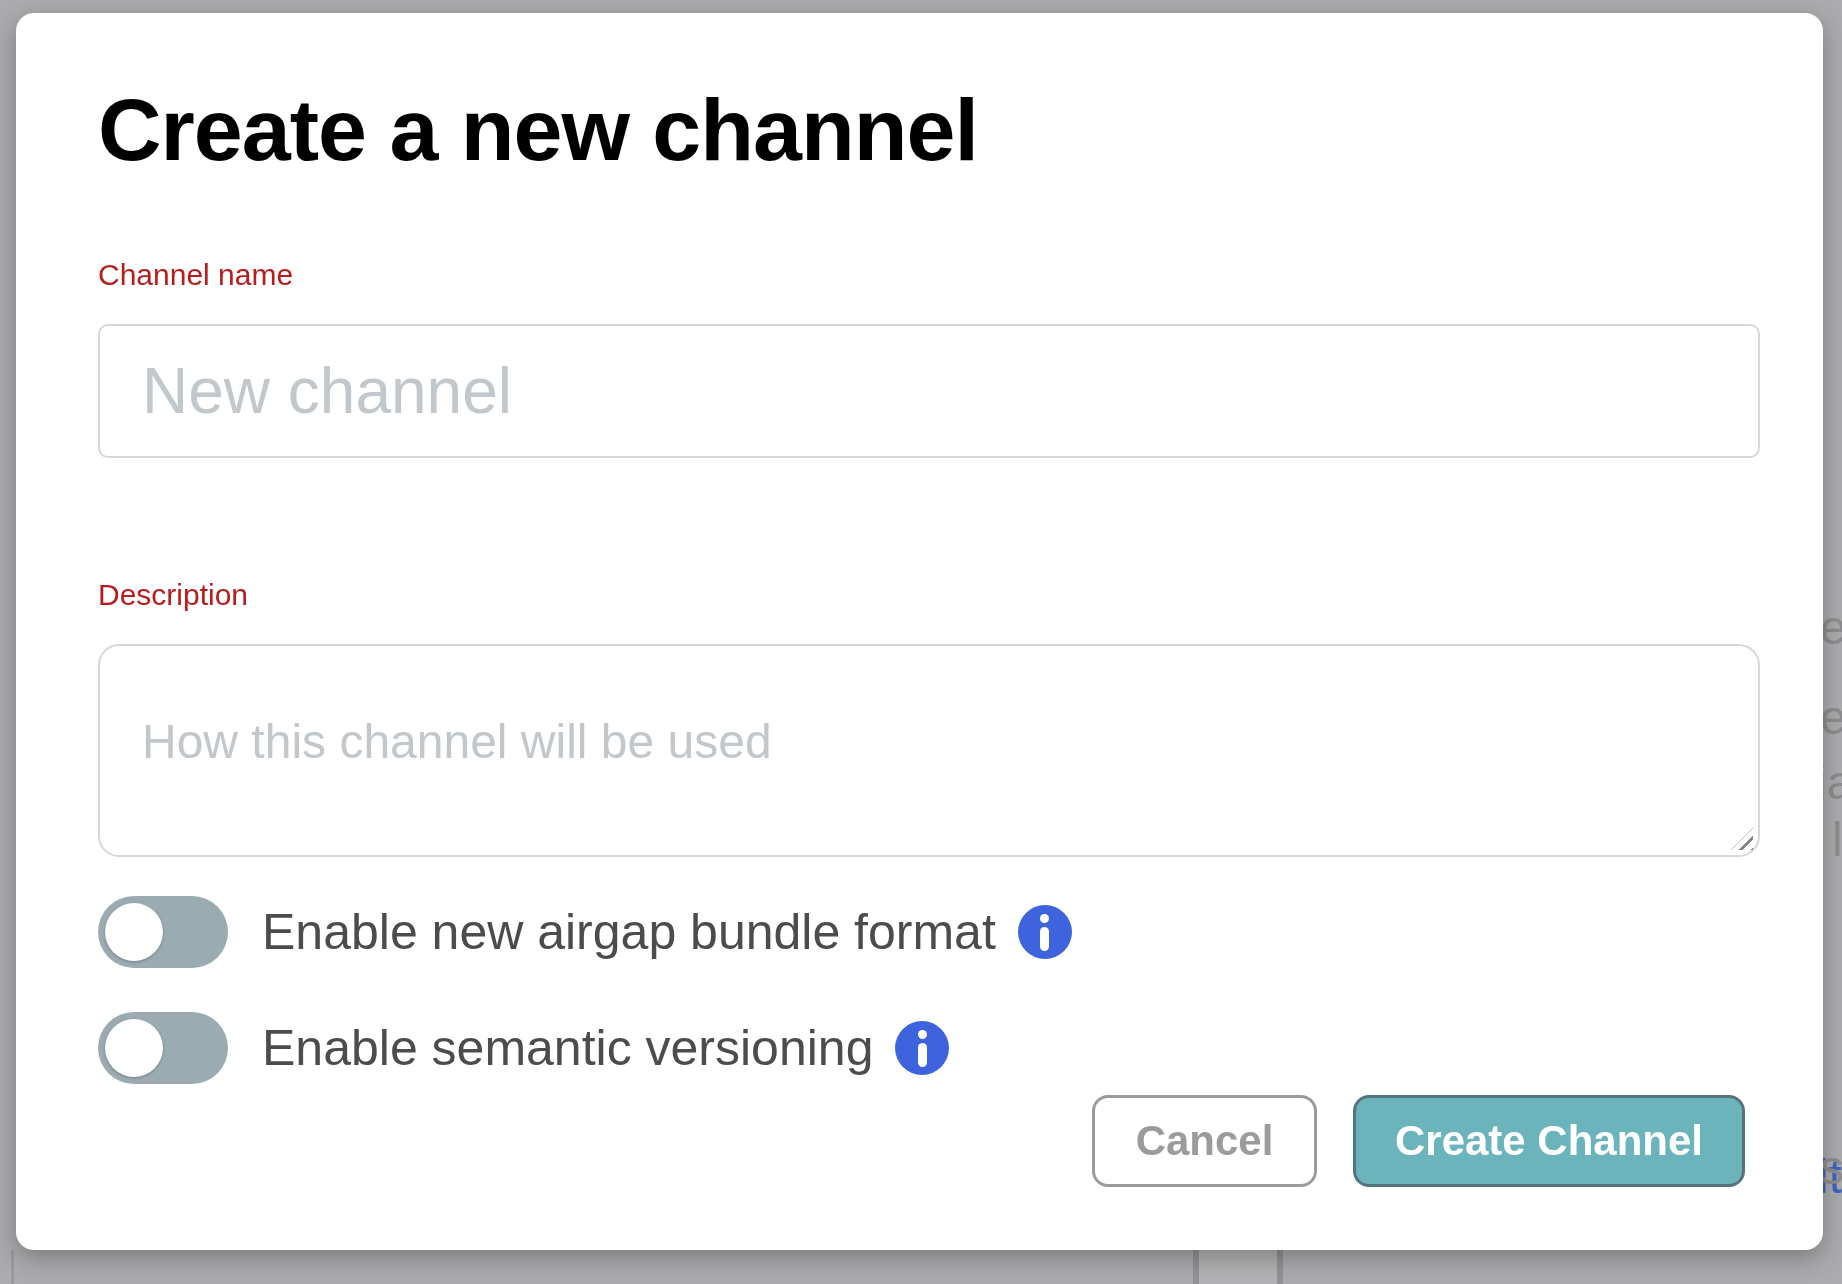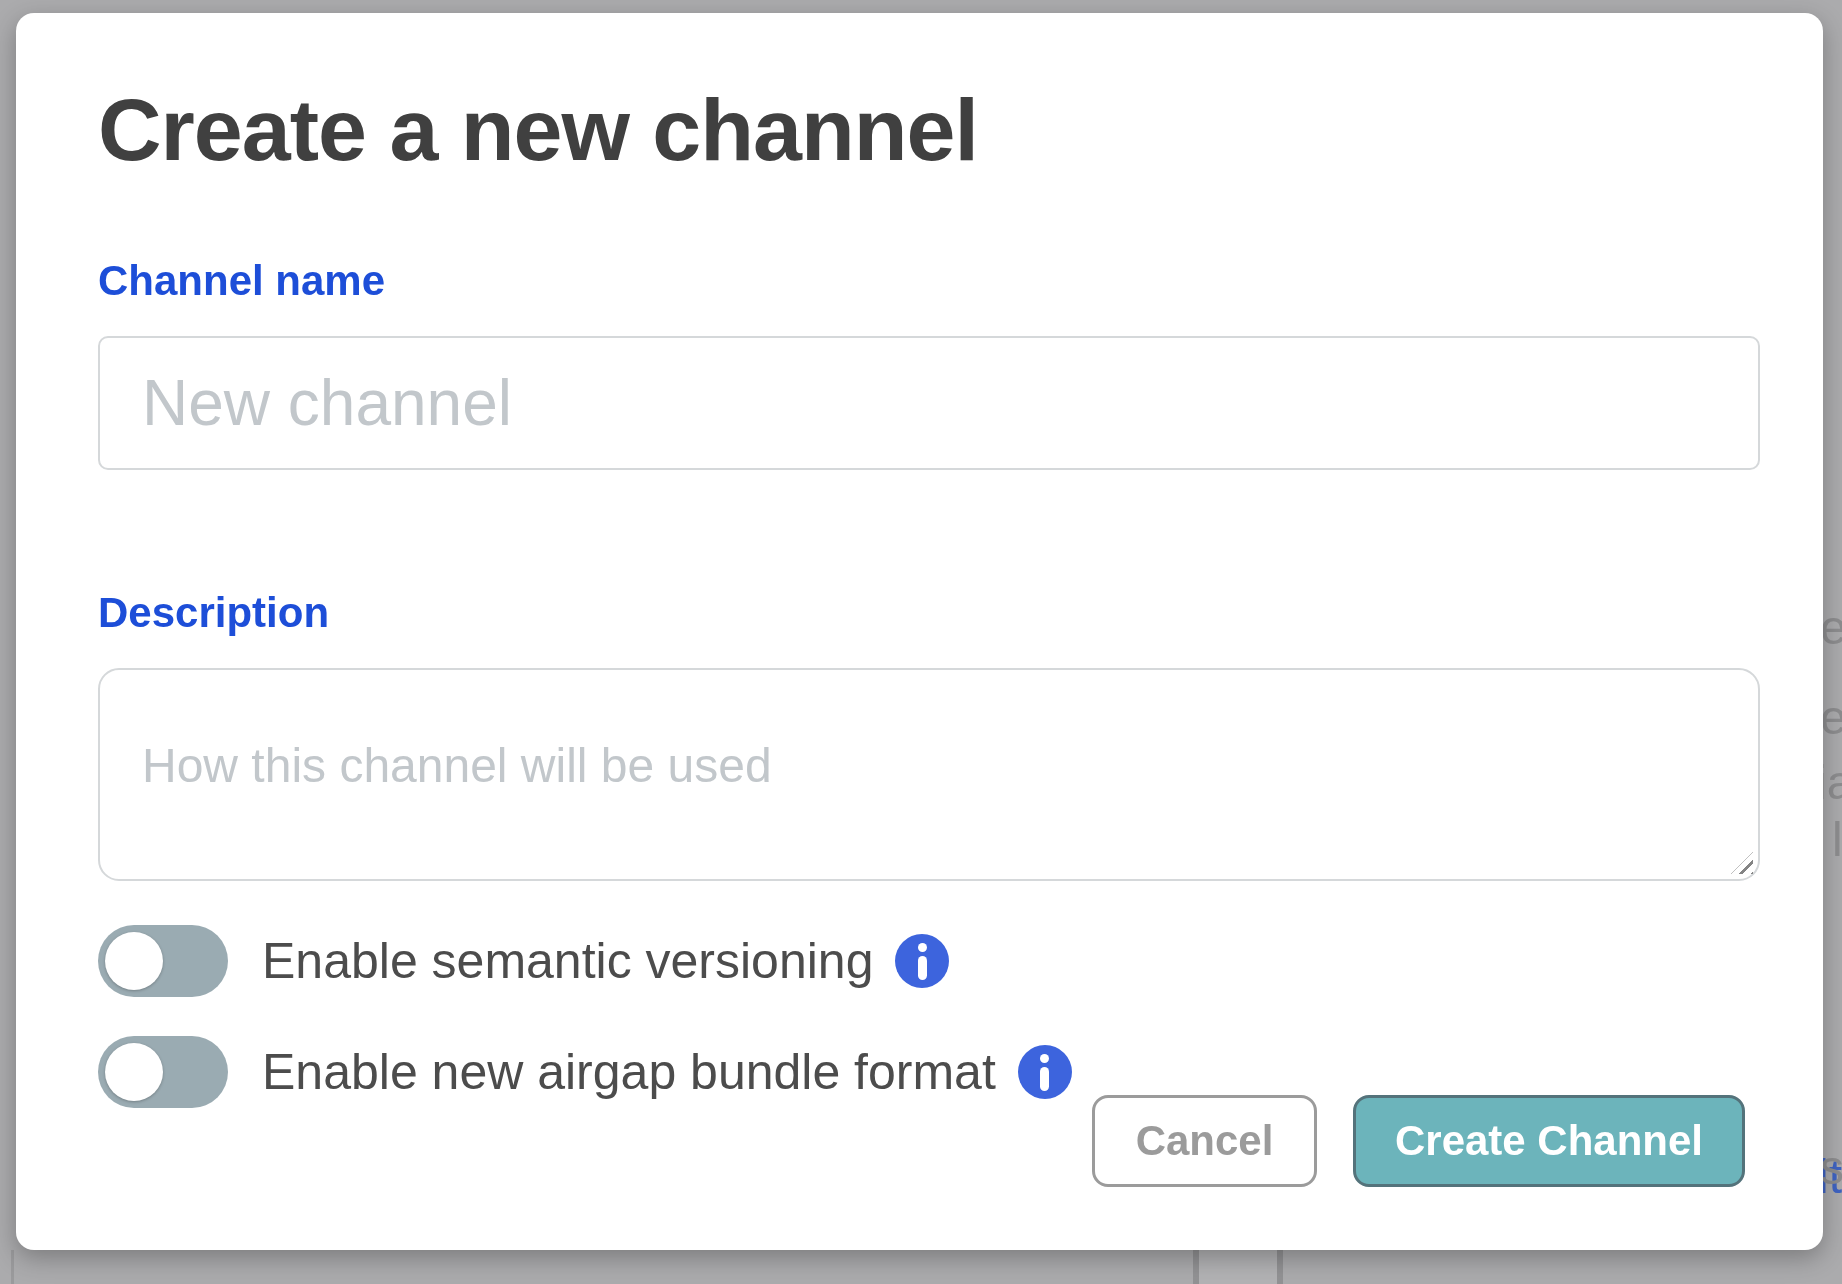--- a/index.html
+++ b/index.html
@@ -48,28 +48,28 @@
     background: #ffffff;
     border-radius: 18px;
     box-shadow: 0 8px 24px rgba(0,0,0,0.28);
     padding: 73px 64px 0 82px;
   }
 
   .modal-title {
     font-size: 88px;
     font-weight: bold;
     letter-spacing: -1px;
-    color: #404040;
+    color: #000000;
     line-height: 1;
   }
 
   .field-label {
-    font-size: 42px;
-    font-weight: bold;
-    color: #1d4ed8;
+    font-size: 30px;
+    font-weight: normal;
+    color: #b91c1c;
     line-height: 1;
   }
   .label-channel { margin-top: 86px; }
   .label-description { margin-top: 122px; }
 
   .text-input {
     display: block;
     margin-top: 34px;
     width: 1662px;
     height: 134px;
@@ -227,34 +227,34 @@
 
   <div class="field-label label-channel">Channel name</div>
   <input class="text-input" type="text" placeholder="New channel" style="">
 
   <div class="field-label label-description">Description</div>
   <div class="textarea-wrap">
     <textarea class="text-area" placeholder="How this channel will be used" style=""></textarea>
     <span class="resize-handle"></span>
   </div>
 
+  <div class="toggle-row row2">
+    <div class="toggle">
+      <div class="knob"></div>
+    </div>
+    <span class="toggle-label">Enable new airgap bundle format</span>
+    <span class="info-icon"></span>
+  </div>
+
   <div class="toggle-row row1">
     <div class="toggle">
       <div class="knob"></div>
     </div>
     <span class="toggle-label">Enable semantic versioning</span>
     <span class="info-icon"></span>
   </div>
 
-  <div class="toggle-row row2">
-    <div class="toggle">
-      <div class="knob"></div>
-    </div>
-    <span class="toggle-label">Enable new airgap bundle format</span>
-    <span class="info-icon"></span>
-  </div>
-
   <div class="footer">
     <button class="btn btn-cancel">Cancel</button>
     <button class="btn btn-create">Create Channel</button>
   </div>
 
 </div>
 
 </body></html>

